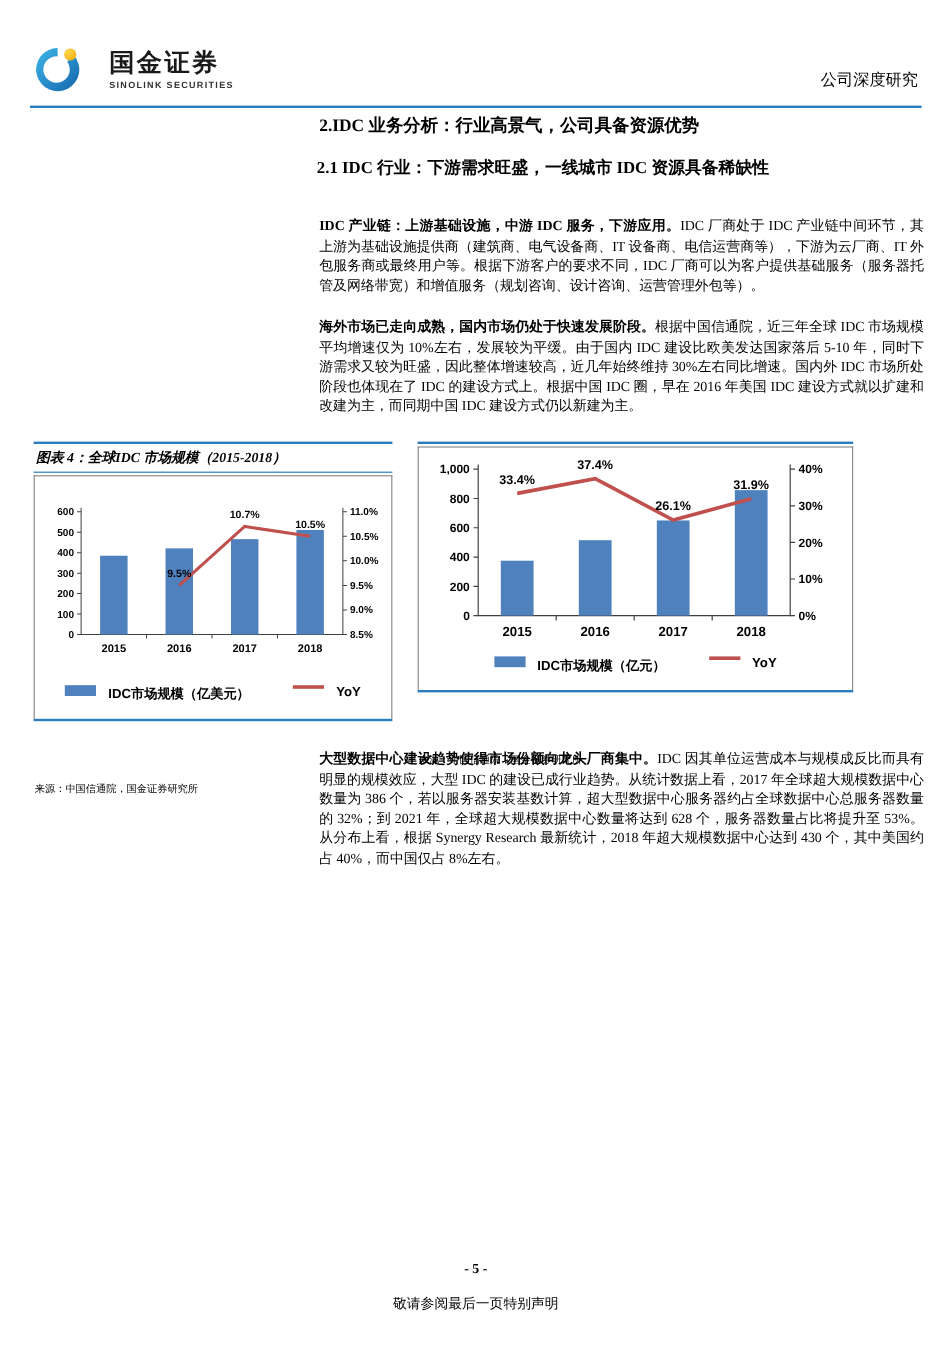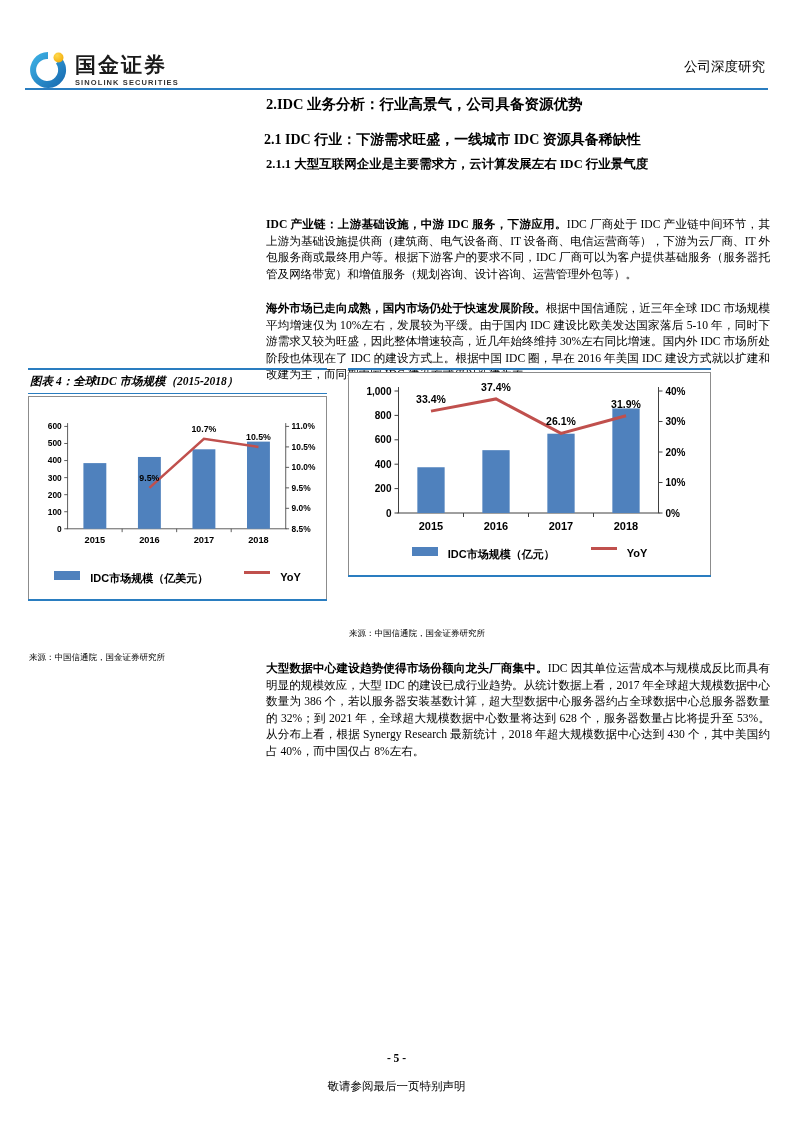--- a/index.html
+++ b/index.html
@@ -6,32 +6,32 @@
   html,body { background:#fff; }
   body {
     width:793px; height:1122px; position:relative;
     font-family:"Liberation Serif","DejaVu Serif",serif;
     color:#000;
   }
   .page { position:absolute; inset:0; background:#fff; overflow:hidden; }
 
   
   .header { position:absolute; left:28px; top:36px; right:25px; height:48px; }
-  .logo { position:absolute; left:0; top:2px; display:flex; align-items:center; gap:7px;margin-top:12px; }
+  .logo { position:absolute; left:0; top:2px; display:flex; align-items:center; gap:23px; }
   .logo-mark { width:40px; height:40px; }
   .logo-text .cn { font-family:"Liberation Sans","DejaVu Sans",sans-serif; font-weight:700; font-size:21px; letter-spacing:2px; color:#1a1a1a; line-height:22px; }
   .logo-text .en { font-family:"Liberation Sans","DejaVu Sans",sans-serif; font-weight:700; font-size:7.5px; letter-spacing:1.1px; color:#333; margin-top:2px; }
   .header-right { position:absolute; right:3px; bottom:8px; font-size:13.5px; color:#000; }
   .header-rule { position:absolute; left:25px; right:25px; top:88px; height:2px; background:#2a7dc0; }
 
   
   .h1 { position:absolute; left:266px; top:95px; width:504px; font-size:14.5px; font-weight:700; }
   .h2 { position:absolute; left:264px; top:131px; width:504px; font-size:14px; font-weight:700; }
   .h3 { position:absolute; left:266px; top:156px; width:504px; font-size:12.5px; font-weight:700; }
-  .para { position:absolute; left:266px; width:504px; font-size:11.6px; line-height:16.5px; text-align:justify;margin-top:36px; }
+  .para { position:absolute; left:266px; width:504px; font-size:11.6px; line-height:16.5px; text-align:justify; }
   .para .lead { font-weight:700; }
   .p1 { top:181px; } .p2 { top:265px; } .p3 { top:625px; }
 
   
   .figures { position:absolute; left:28px; top:368px; width:741px; display:flex; gap:21px; }
   .fig { border-top:2px solid #2a7dc0; }
   .fig-4 { width:299px; } .fig-5 { width:363px; }
   .fig-title { font-size:11.5px; font-weight:700; font-style:italic; padding:4px 2px 4px 2px; border-bottom:1.5px solid #2a7dc0; }
   .fig-chart { border:1px solid #8c8c8c; border-bottom:none; margin-top:2px; background:#fff; padding-top:4px; }
   .fig-chart svg { display:block; width:100%; height:170px; }
@@ -81,21 +81,20 @@
         <div class="cn">国金证券</div>
         <div class="en">SINOLINK SECURITIES</div>
       </div>
     </div>
     <div class="header-right">公司深度研究</div>
   </div>
   <div class="header-rule"></div>
 
   <div class="h1">2.IDC 业务分析：行业高景气，公司具备资源优势</div>
   <div class="h2">2.1 IDC 行业：下游需求旺盛，一线城市 IDC 资源具备稀缺性</div>
-  <div class="h3">2.1.1 大型互联网企业是主要需求方，云计算发展左右 IDC 行业景气度</div>
 
   <p class="para p1"><span class="lead">IDC 产业链：上游基础设施，中游 IDC 服务，下游应用。</span><span>IDC 厂商处于 IDC 产业链中间环节，其上游为基础设施提供商（建筑商、电气设备商、IT 设备商、电信运营商等），下游为云厂商、IT 外包服务商或最终用户等。根据下游客户的要求不同，IDC 厂商可以为客户提供基础服务（服务器托管及网络带宽）和增值服务（规划咨询、设计咨询、运营管理外包等）。</span></p>
   <p class="para p2"><span class="lead">海外市场已走向成熟，国内市场仍处于快速发展阶段。</span><span>根据中国信通院，近三年全球 IDC 市场规模平均增速仅为 10%左右，发展较为平缓。由于国内 IDC 建设比欧美发达国家落后 5-10 年，同时下游需求又较为旺盛，因此整体增速较高，近几年始终维持 30%左右同比增速。国内外 IDC 市场所处阶段也体现在了 IDC 的建设方式上。根据中国 IDC 圈，早在 2016 年美国 IDC 建设方式就以扩建和改建为主，而同期中国 IDC 建设方式仍以新建为主。</span></p>
 
   <div class="figures">
 
     <div class="fig fig-4">
       <div class="fig-title">图表 4：全球IDC 市场规模（2015-2018）</div>
       <div class="fig-chart">
         <svg viewBox="0 0 354 170" preserveAspectRatio="xMidYMid meet">

